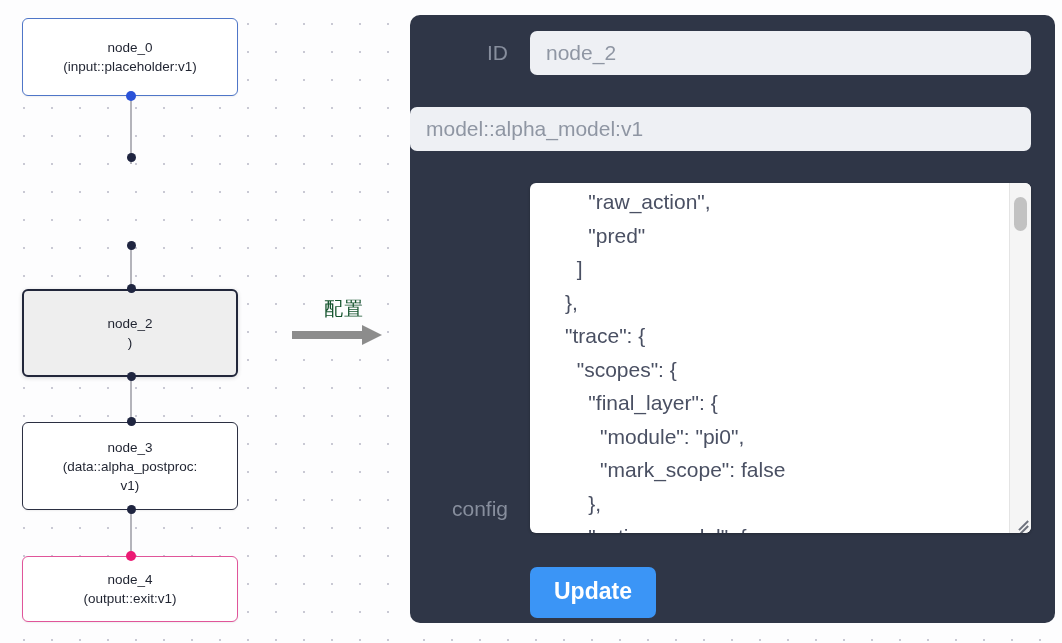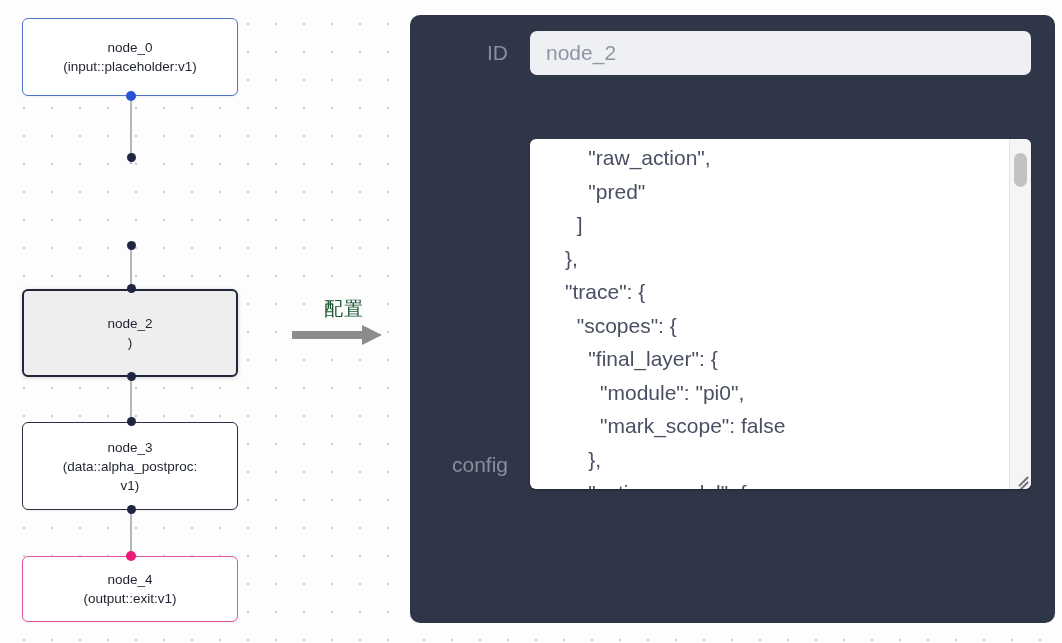--- a/index.html
+++ b/index.html
@@ -282,20 +282,21 @@
 <div id="inspector-bg"></div>
 
 <div id="inspector">
 
   <div class="field-row">
     <div class="field-label">ID</div>
     <input class="text-input" type="text" value="node_2" style="">
   </div>
 
   <div class="field-row">
+    <input class="text-input" type="text" value="model::alpha_model:v1" style="">
   </div>
 
   <div class="field-row">
     <div class="field-label config-label">config</div>
     <div class="config-box">
       <pre class="config-text">          "raw_action",
           "pred"
         ]
       },
       "trace": {
@@ -308,13 +309,14 @@
       <div class="cfg-scrollbar">
         <div class="cfg-thumb"></div>
       </div>
       <div class="cfg-grip">
           <i></i>
           <i></i>
         </div>
     </div>
   </div>
 
+  <button id="update-button">Update</button>
 </div>
 
 </body></html>

